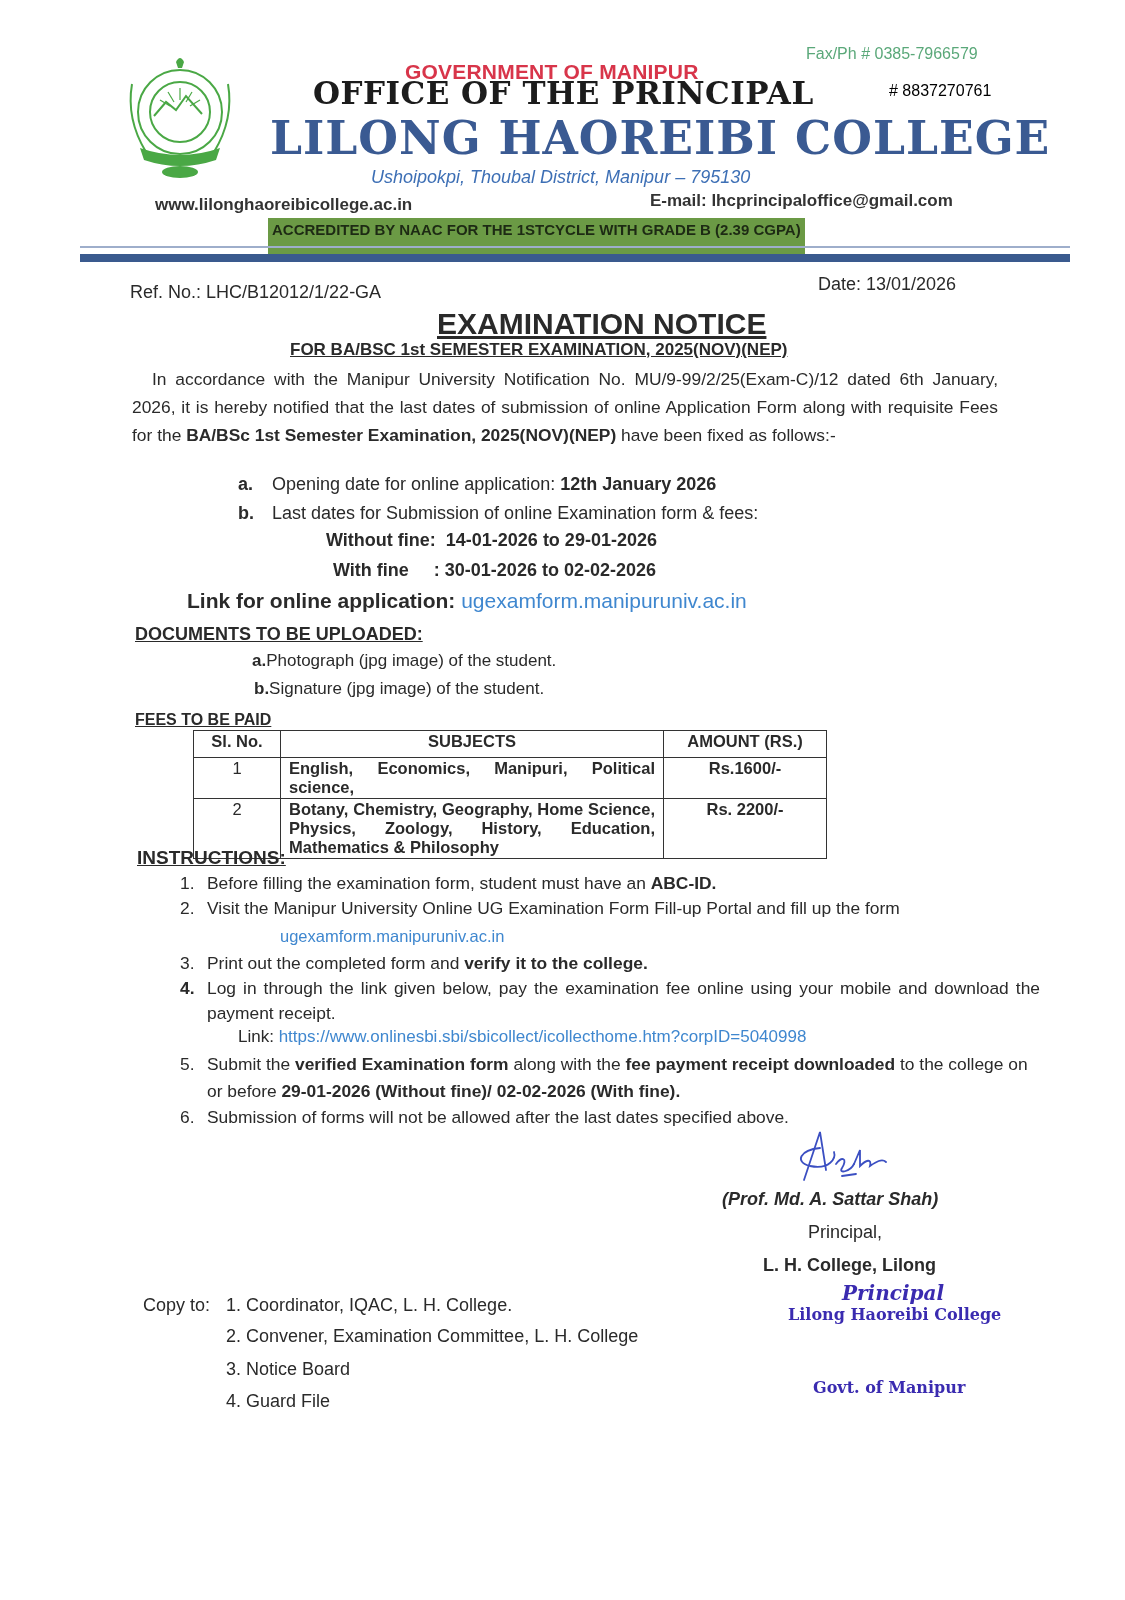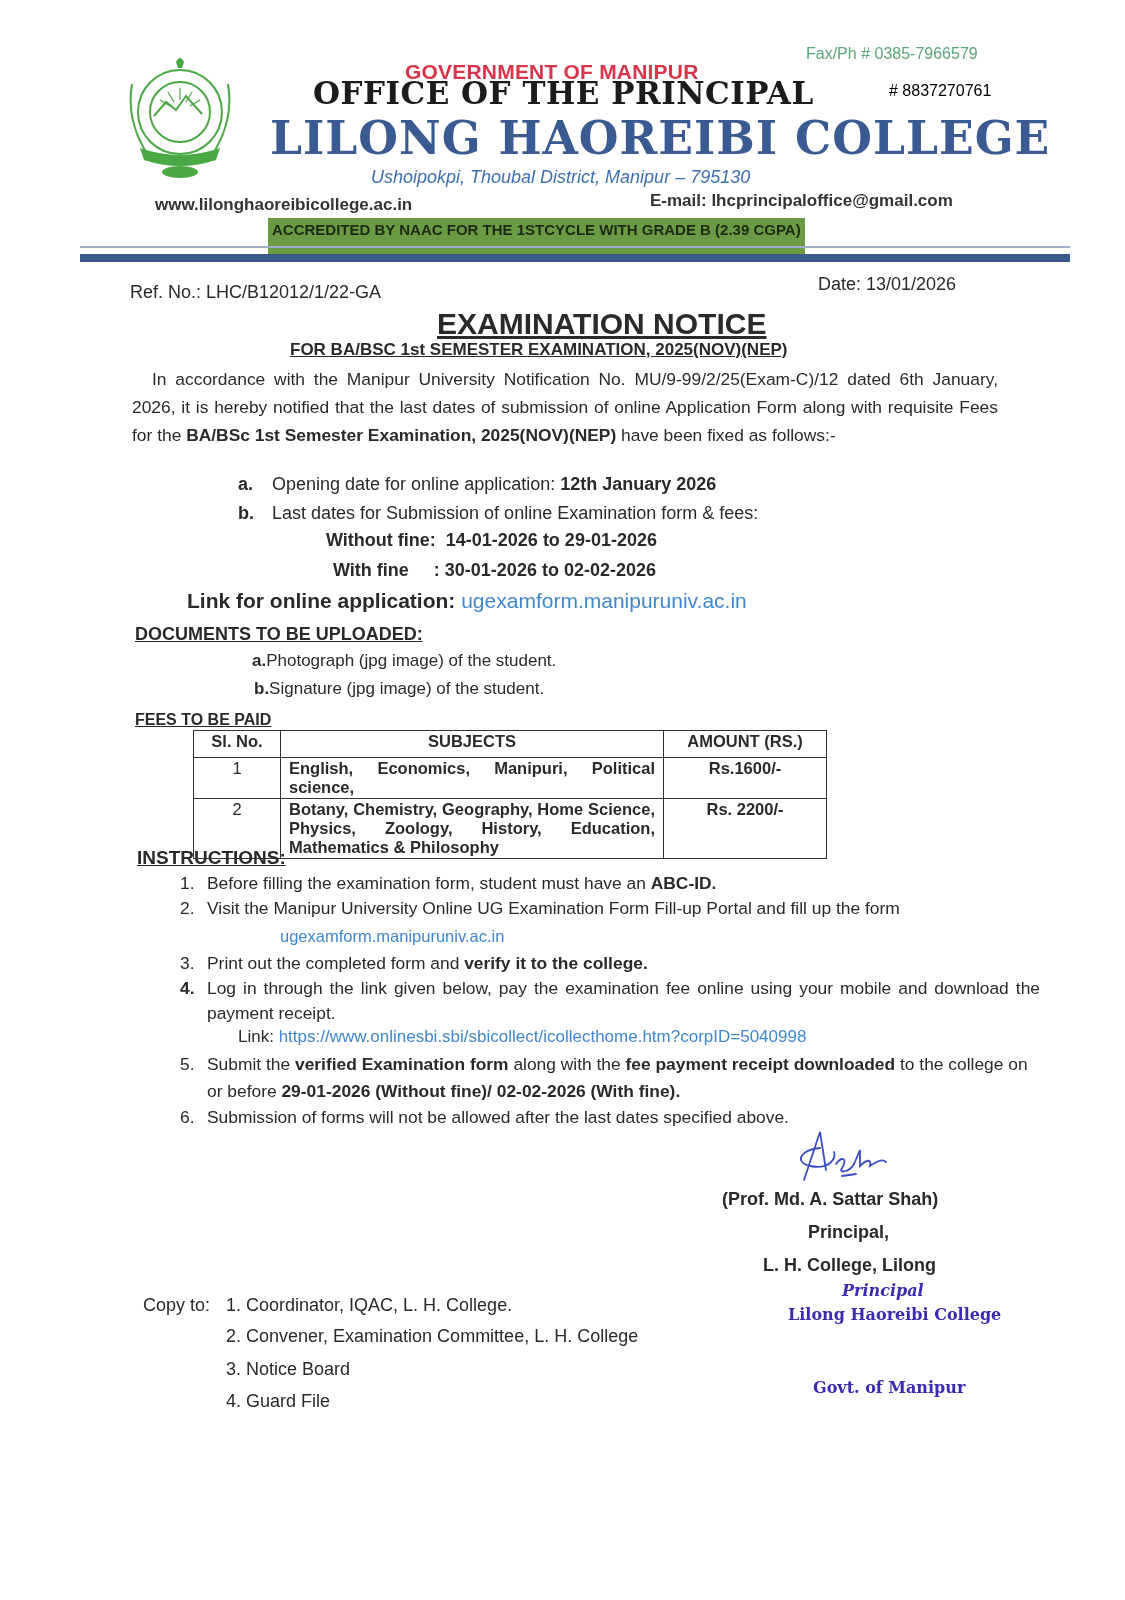--- a/index.html
+++ b/index.html
@@ -45,24 +45,24 @@
   table.fees th:nth-child(1), table.fees td:nth-child(1) { width: 70px; text-align: center; font-weight: normal; }
   table.fees th:nth-child(1) { font-weight: bold; }
   table.fees td:nth-child(2) { font-weight: bold; text-align: justify; }
   table.fees td:nth-child(3) { width: 146px; text-align: center; font-weight: bold; }
 
   .h-inst { left: 137px; top: 847px; font-size: 19px; font-weight: bold; text-decoration: underline; }
   .inst { left: 180px; font-size: 17.4px; width: 860px; }
   .inst .n { display: inline-block; width: 27px; }
 
   .sig { left: 790px; top: 1128px; width: 110px; height: 60px; }
-  .sname { left: 722px; top: 1189px; font-size: 18px; font-weight: bold; }
-  .prin { left: 808px; top: 1222px; font-size: 18px; font-weight: bold; }
+  .sname { left: 722px; top: 1189px; font-size: 18px; font-weight: bold; font-style: italic; }
+  .prin { left: 808px; top: 1222px; font-size: 18px; font-weight: normal; }
   .lhc { left: 763px; top: 1255px; font-size: 18px; font-weight: bold; }
-  .stamp1 { left: 842px; top: 1281px; font-size: 16px; font-weight: bold; font-style: italic; color: #3a2bb0; font-family: "DejaVu Serif", serif; }
+  .stamp1 { left: 842px; top: 1281px; font-size: 20px; font-weight: bold; font-style: italic; color: #3a2bb0; font-family: "DejaVu Serif", serif; }
   .stamp2 { left: 788px; top: 1305px; font-size: 16px; font-weight: bold; color: #3a2bb0; font-family: "DejaVu Serif", serif; }
   .stamp3 { left: 813px; top: 1330px; font-size: 16px; font-weight: bold; color: #3a2bb0; font-family: "DejaVu Serif", serif; margin-top: 48px; }
 
   .copy { left: 143px; font-size: 18px; }
   .copy-i { left: 226px; font-size: 18px; }
 </style>
 </head>
 <body>
 
 <div class="abs logo">

